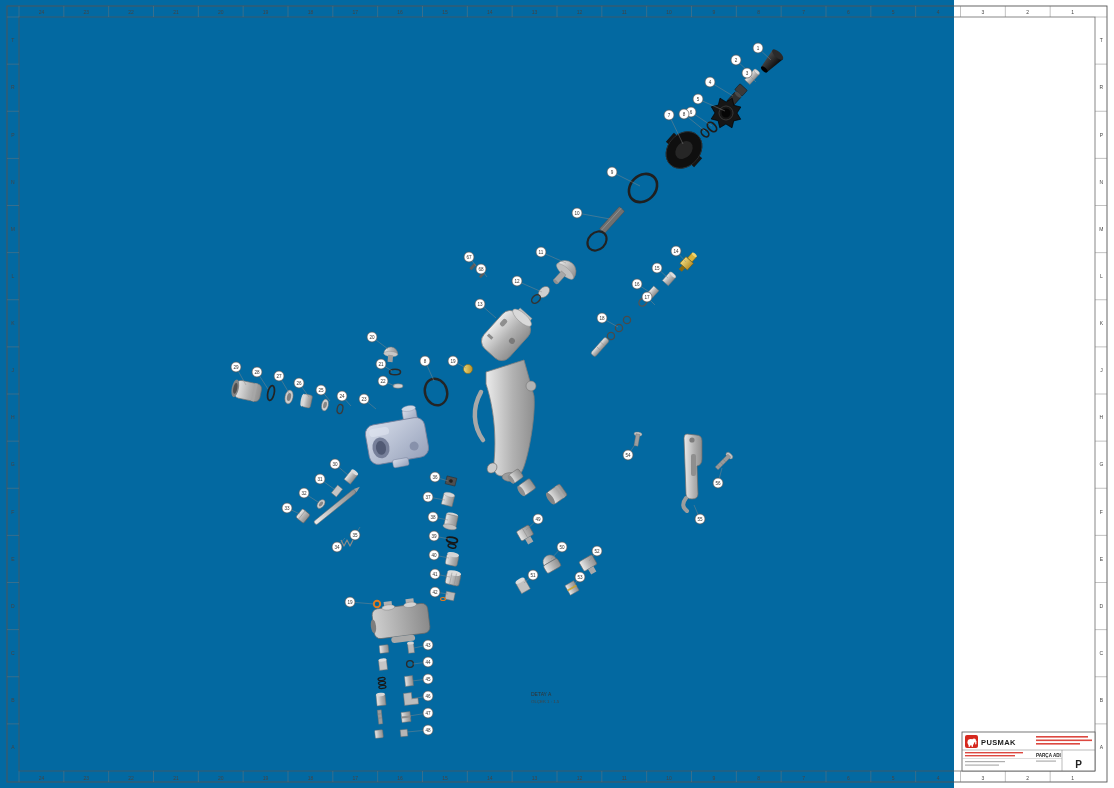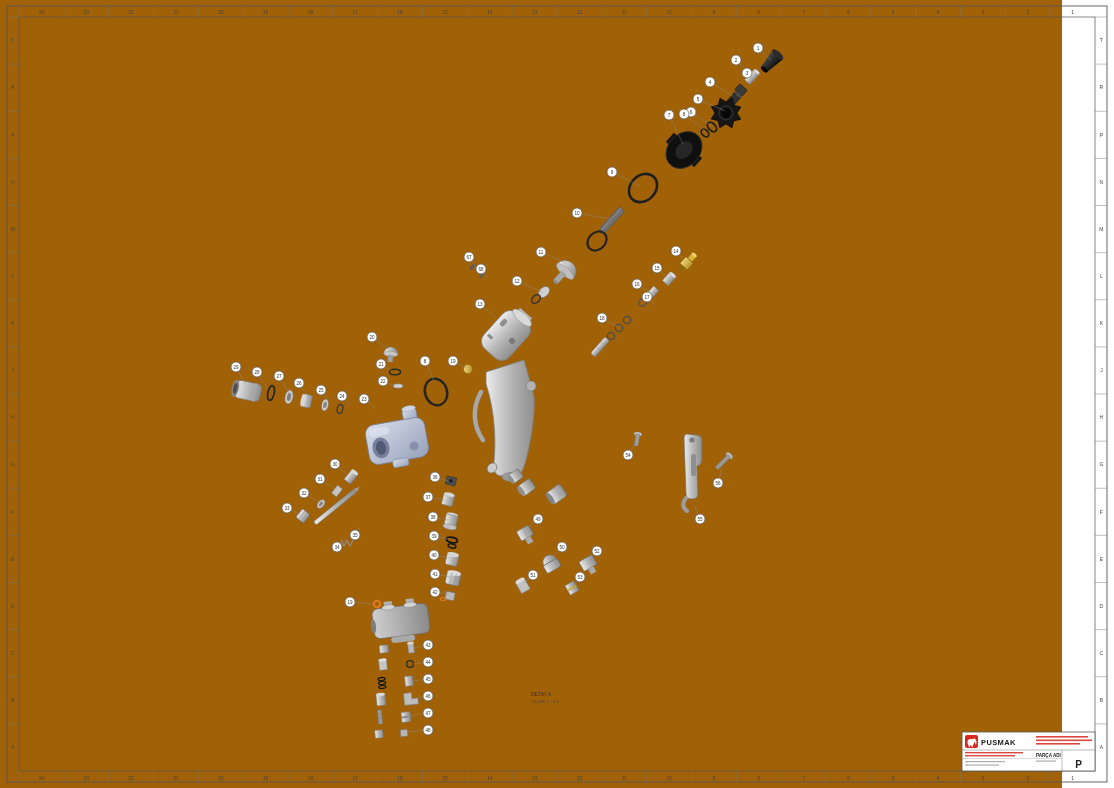--- a/index.html
+++ b/index.html
@@ -1,17 +1,17 @@
 <!DOCTYPE html>
 <html><head>
 <meta charset="utf-8">
 <style>
   html,body{margin:0;padding:0;background:#fff;}
   body{width:1114px;height:788px;overflow:hidden;font-family:"Liberation Sans",sans-serif;}
-  .page{position:relative;width:1062px;height:788px;background:#a16207;}
+  .page{position:relative;width:954px;height:788px;background:#0369a1;}
   svg{display:block;}
   .frame{fill:none;stroke:#555;stroke-width:0.9;}
   .frame-inner{fill:none;stroke:#555;stroke-width:0.7;}
   .tick{stroke:#777;stroke-width:0.45;}
   .gridtxt{font:5px "Liberation Sans",sans-serif;fill:#444;text-anchor:middle;}
   .leader{stroke:#8a8a8a;stroke-width:0.45;}
   .bcirc{fill:#ffffff;stroke:#555;stroke-width:0.7;}
   .btxt{font:4.6px "Liberation Sans",sans-serif;fill:#333;text-anchor:middle;}
   .note{font:5px "Liberation Sans",sans-serif;fill:#333;}
   .note2{font:4.4px "Liberation Sans",sans-serif;fill:#444;}

